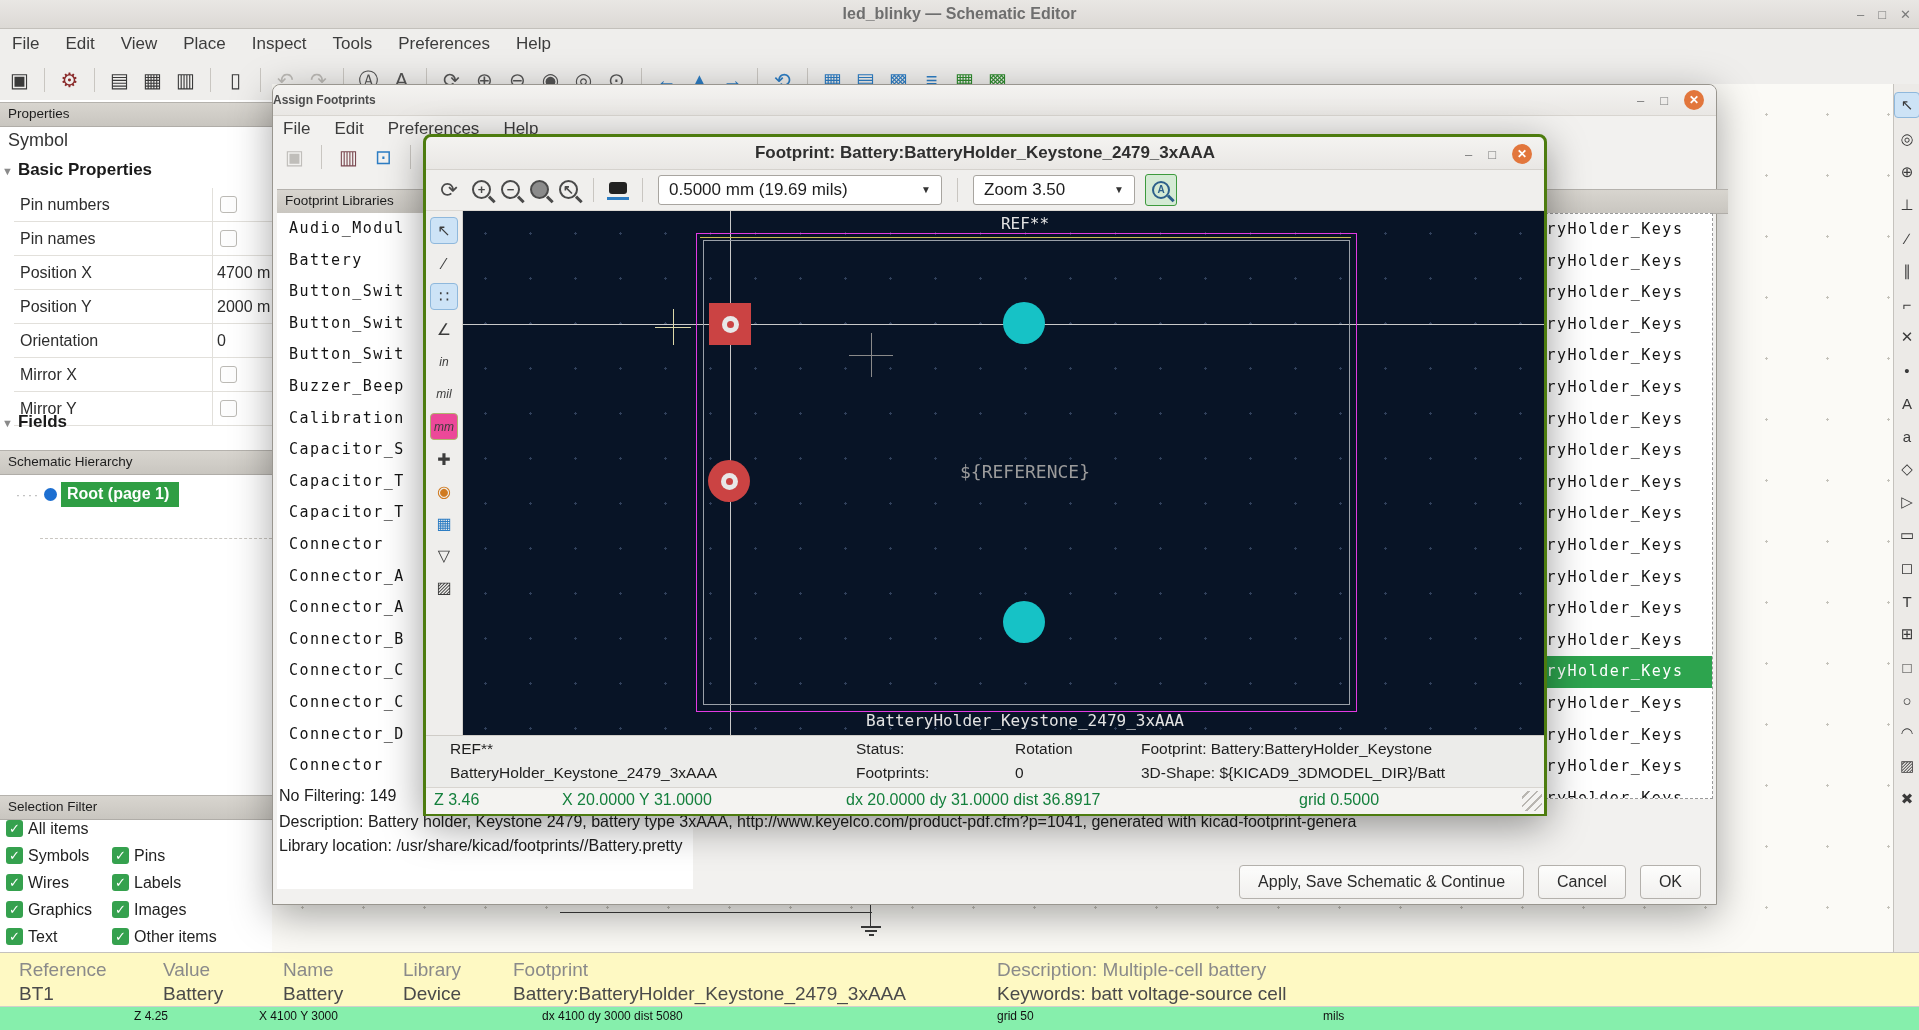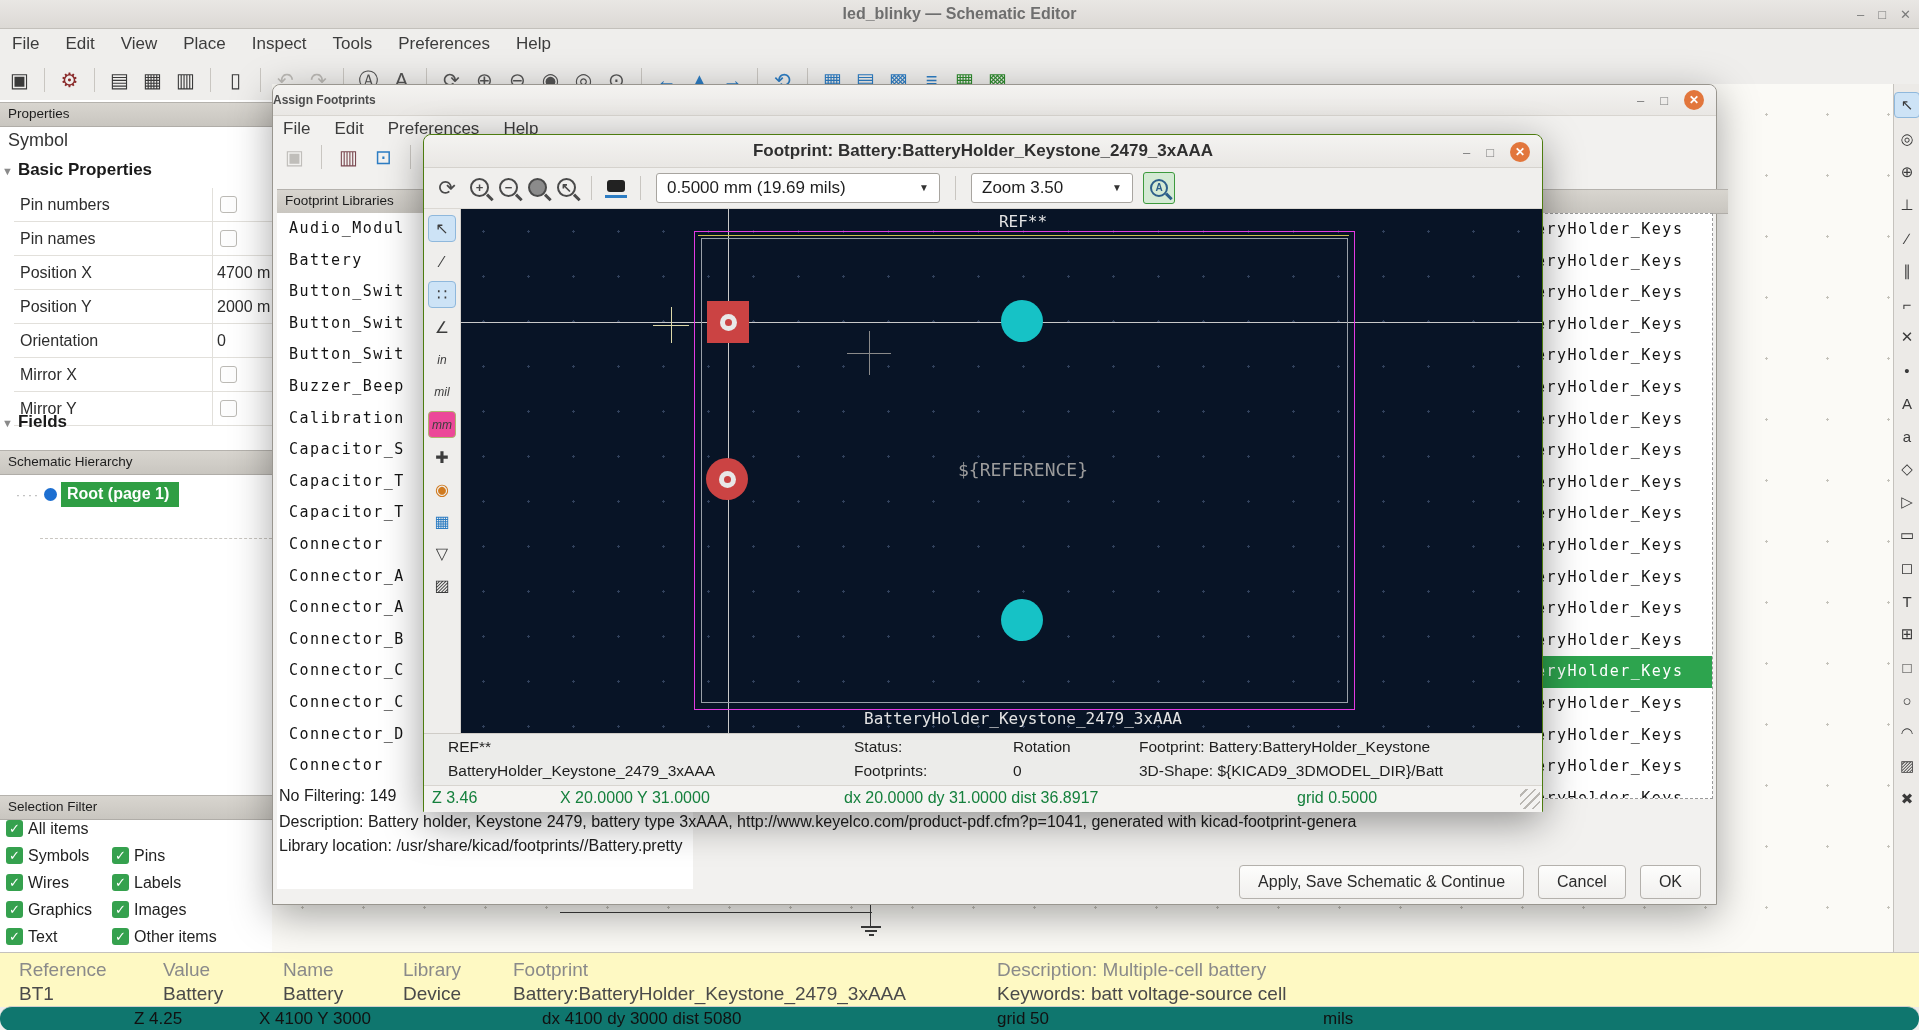--- a/index.html
+++ b/index.html
@@ -52,22 +52,22 @@
   .gnd div{background:#3c3c3c;height:2px;margin:2px auto;}
   
   .right-toolbar{left:1893px;top:84px;width:26px;height:922px;background:#eceae7;border-left:1px solid #c5c2bd;
                  display:flex;flex-direction:column;align-items:center;padding-top:8px;gap:9px;z-index:2;}
   .rti{width:24px;height:24px;display:flex;align-items:center;justify-content:center;font-size:15px;color:#3a3a3a;border-radius:4px;}
   .rti.sel{background:#cde3f6;border:1px solid #8fb8dc;}
   
   .footer{left:0;top:952px;width:1919px;height:54px;background:#fef9c3;border-top:1px solid #c5c2bd;font-size:19px;z-index:3;padding-left:14px;}
   .footer .hdr{color:#8a8a8a;}
   .footer .val{color:#4a4a4a;}
-  .statusbar{left:0;top:1006px;width:1919px;height:24px;background:#0f766e;border-top:1px solid #d2d0cc;
-             font-size:17px;color:#111;z-index:3;border-radius:12px;}
+  .statusbar{left:0;top:1006px;width:1919px;height:24px;background:#86efac;border-top:1px solid #d2d0cc;
+             font-size:12px;color:#111;z-index:3;}
   .statusbar span{position:absolute;top:2px;}
   
   .dialog{left:272px;top:84px;width:1443px;height:819px;background:#f2f1ef;border:1px solid #99968f;
           border-radius:8px 8px 0 0;box-shadow:0 10px 40px rgba(0,0,0,.35);z-index:5;}
   .dlg-titlebar{left:0;top:0;width:100%;height:30px;border-bottom:1px solid #d8d5d0;border-radius:8px 8px 0 0;
                 background:linear-gradient(#f4f3f1,#e9e7e4);text-align:left;line-height:30px;
                 font-size:12px;font-weight:bold;color:#4c4c4c;}
   .dlg-controls{right:12px;top:4px;display:flex;gap:16px;align-items:center;color:#7a7a7a;font-size:13px;height:22px;}
   .closebtn{width:20px;height:20px;border-radius:50%;background:#e2763c;color:#fff;font-size:12px;
             display:flex;align-items:center;justify-content:center;font-weight:bold;}
@@ -78,21 +78,21 @@
   .lib-list{left:4px;top:128px;width:416px;height:676px;background:#fff;overflow:hidden;}
   .lib-row{height:31.6px;line-height:31.6px;padding-left:12px;white-space:nowrap;}
   .fp-list{left:1262px;top:128px;width:176px;height:584px;background:#fff;border:1px dashed #9a9a9a;overflow:hidden;}
   .fp-row{height:31.6px;line-height:31.6px;white-space:nowrap;overflow:hidden;}
   .fp-row.sel{background:#2da44e;color:#fff;}
   .dlg-info{left:6px;font-size:16px;color:#202020;white-space:nowrap;overflow:hidden;width:1430px;}
   .dlg-buttons{left:0;top:780px;width:1428px;display:flex;justify-content:flex-end;gap:14px;}
   .btn{height:32px;background:linear-gradient(#fdfdfc,#f1f0ee);border:1px solid #b4b1ac;border-radius:4px;
        font-size:16px;color:#2b2b2b;display:flex;align-items:center;justify-content:center;padding:0 18px;}
   
-  .viewer{left:423px;top:134px;width:1118px;height:676px;background:#f0efed;border:1px solid #4d7c0f;
+  .viewer{left:423px;top:134px;width:1118px;height:676px;background:#f0efed;border:3px solid #4d7c0f;
           border-radius:8px 8px 0 0;box-shadow:0 10px 40px rgba(0,0,0,.4);z-index:6;}
   .vw-titlebar{left:0;top:0;width:100%;height:32px;border-bottom:1px solid #d5d2cd;border-radius:8px 8px 0 0;
                background:linear-gradient(#f4f3f1,#e9e7e4);text-align:center;line-height:32px;
                font-size:17px;font-weight:bold;color:#2f2f2f;}
   .vw-toolbar{left:0;top:32px;width:100%;height:42px;display:flex;align-items:center;gap:10px;padding-left:10px;border-bottom:1px solid #dbd8d3;box-sizing:border-box;}
   .vicon{font-size:21px;color:#4a4a4a;width:26px;text-align:center;}
   .mag{width:15px;height:15px;border:2px solid #4a4a4a;border-radius:50%;position:relative;
        display:flex;align-items:center;justify-content:center;font-size:13px;color:#4a4a4a;font-weight:bold;}
   .mag::after{content:"";position:absolute;width:8px;height:2.5px;background:#4a4a4a;right:-7px;bottom:-3px;transform:rotate(45deg);}
   .mag.fill{background:#8b8b8b;}

